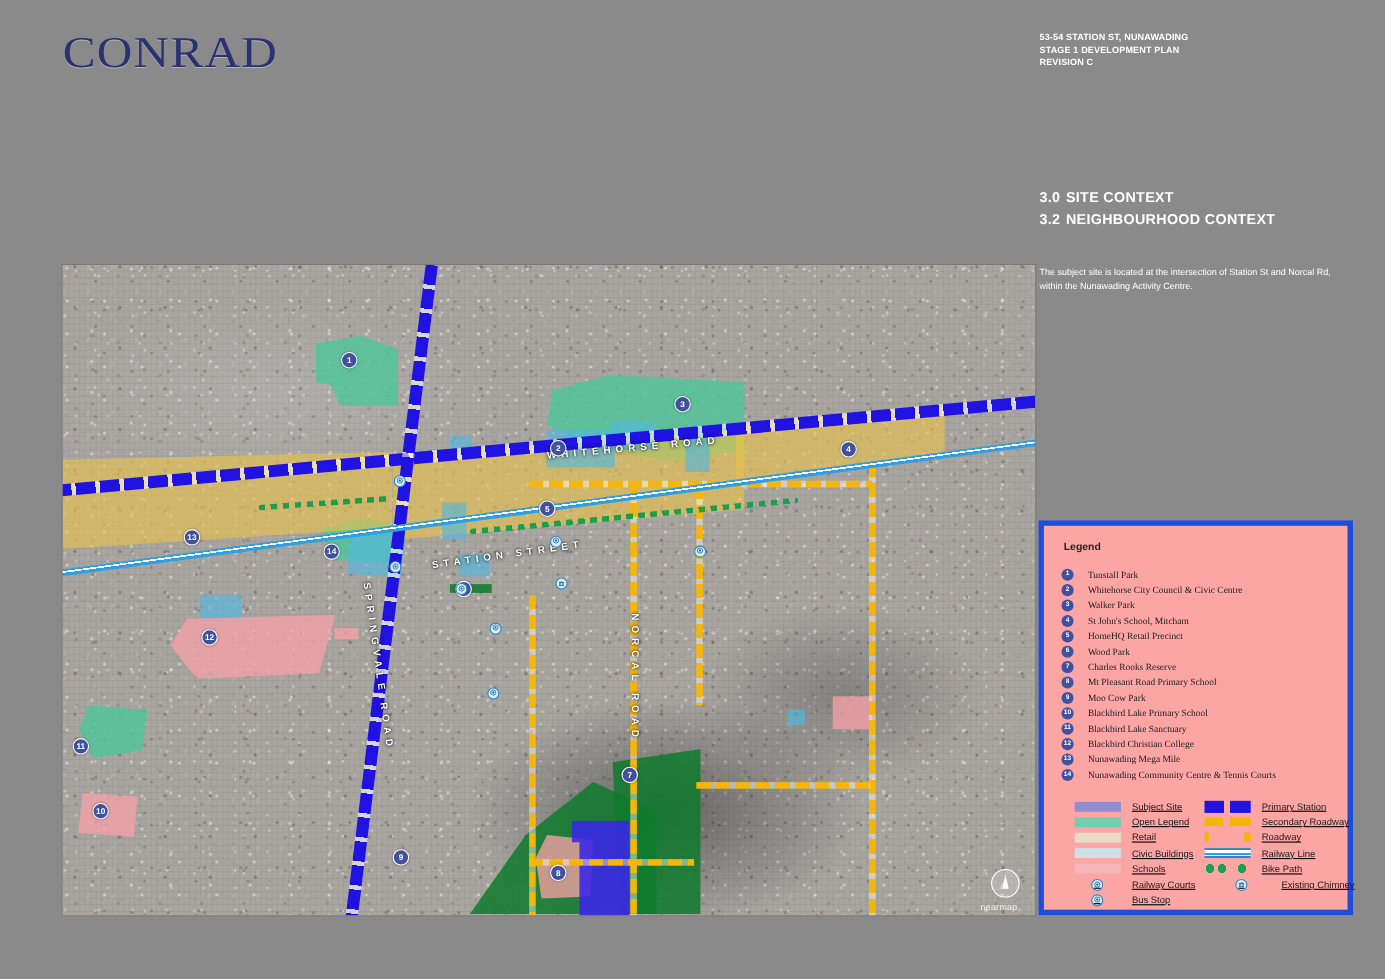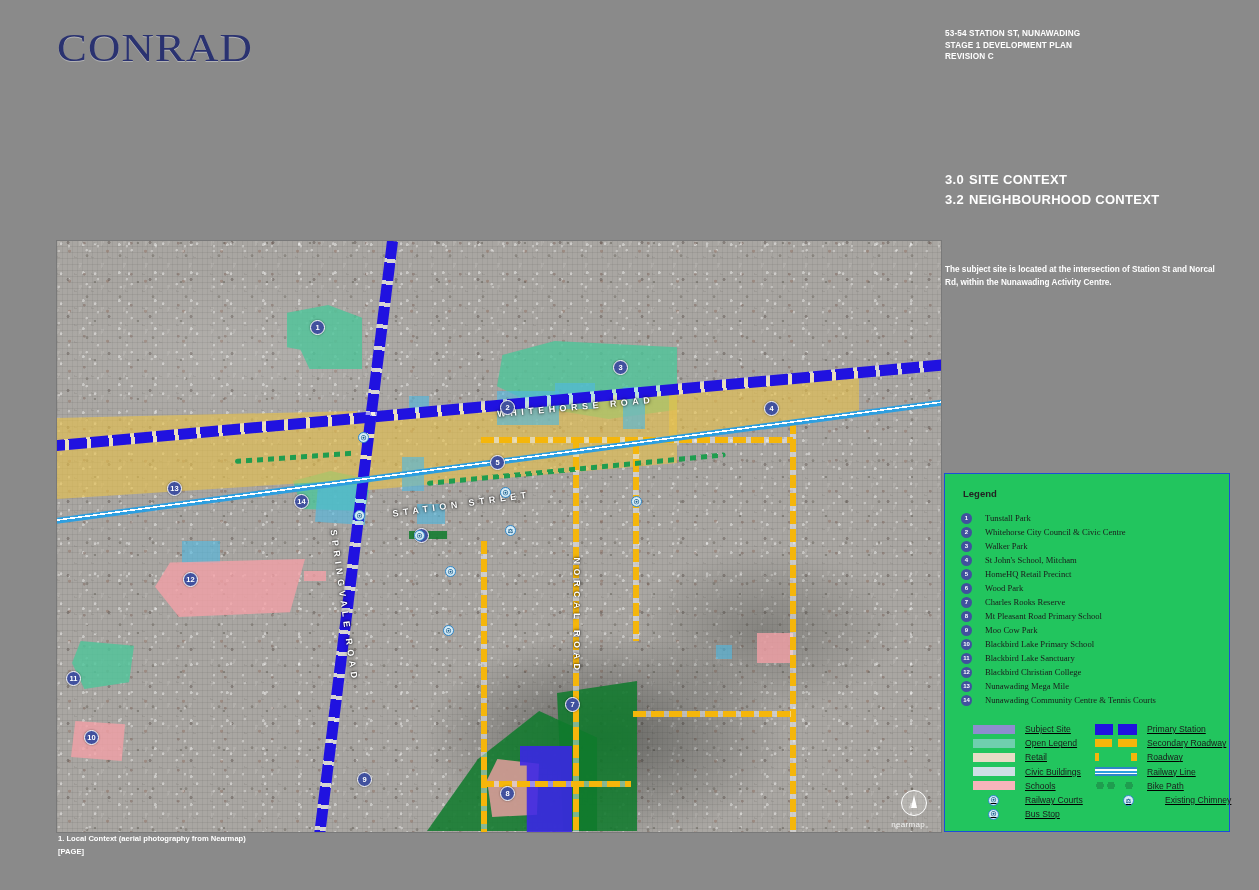--- a/index.html
+++ b/index.html
@@ -33,21 +33,21 @@
   .sections {
     position: absolute; left: 945px; top: 170px; width: 300px;
     color: #ffffff; font-size: 13px; font-weight: 700; letter-spacing: .3px;
   }
   .sec-row { display: flex; line-height: 1.55; }
   .sec-num { width: 24px; flex: 0 0 24px; }
 
   
   .blurb {
     position: absolute; left: 945px; top: 242px; width: 285px;
-    color: #ffffff; font-size: 8.2px; line-height: 1.55; font-weight: 700; margin-top: 22px;
+    color: #ffffff; font-size: 8.2px; line-height: 1.55; font-weight: 400;
   }
 
   
   .map {
     position: absolute; left: 57px; top: 241px;
     width: 884px; height: 591px;
     overflow: hidden;
     background: #b9b6b1;
     box-shadow: 0 0 0 1px rgba(0,0,0,.12);
   }
@@ -163,21 +163,21 @@
   
   .caption {
     position: absolute; left: 58px; top: 833px; width: 430px;
     color: #ffffff; font-size: 7.6px; line-height: 1.7; font-weight: 700;
   }
 
   
   .legend {
     position: absolute; left: 944px; top: 473px;
     width: 286px; height: 359px;
-    background: #22c55e; border: 1px solid #1d4ed8;
+    background: #fca5a5; border: 5px solid #1d4ed8;
   }
   .legend-title {
     position: absolute; left: 18px; top: 14px;
     font-size: 9.5px; font-weight: 700; color: #222;
   }
   .legend-list { position: absolute; left: 16px; top: 37px; right: 10px; }
   .legend-row { display: flex; align-items: center; height: 14px; }
   .legend-badge {
     width: 11px; height: 11px; border-radius: 50%;
     background: #41519e; color: #fff; font-size: 6px; font-weight: 700;
@@ -321,24 +321,20 @@
       <div class="poi" style="left:386px;top:384px;">⦿</div>
       <div class="poi" style="left:574px;top:255px;">⦿</div>
       <div class="poi" style="left:297px;top:269px;">⦿</div>
       <div class="poi" style="left:448px;top:284px;">⚖</div>
     </div>
 
     <div class="north"></div>
     <div class="watermark">nearmap</div>
   </div>
 
-  <div class="caption">
-    <div>1. Local Context (aerial photography from Nearmap)</div>
-    <div>[PAGE]</div>
-  </div>
 
   <div class="legend">
     <div class="legend-title">Legend</div>
 
     <div class="legend-list">
       <div class="legend-row">
           <span class="legend-badge">1</span>
           <span class="legend-label">Tunstall Park</span>
         </div>
       <div class="legend-row">

